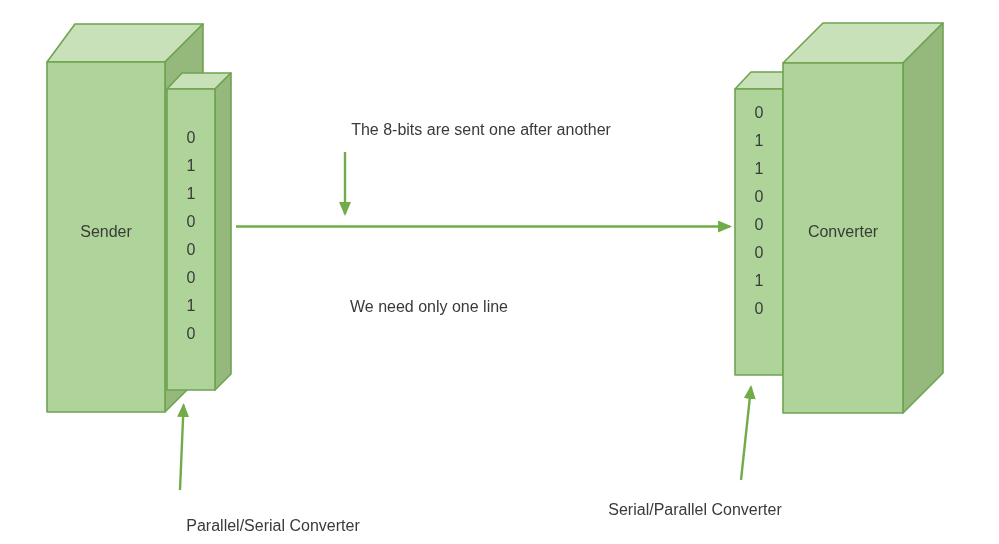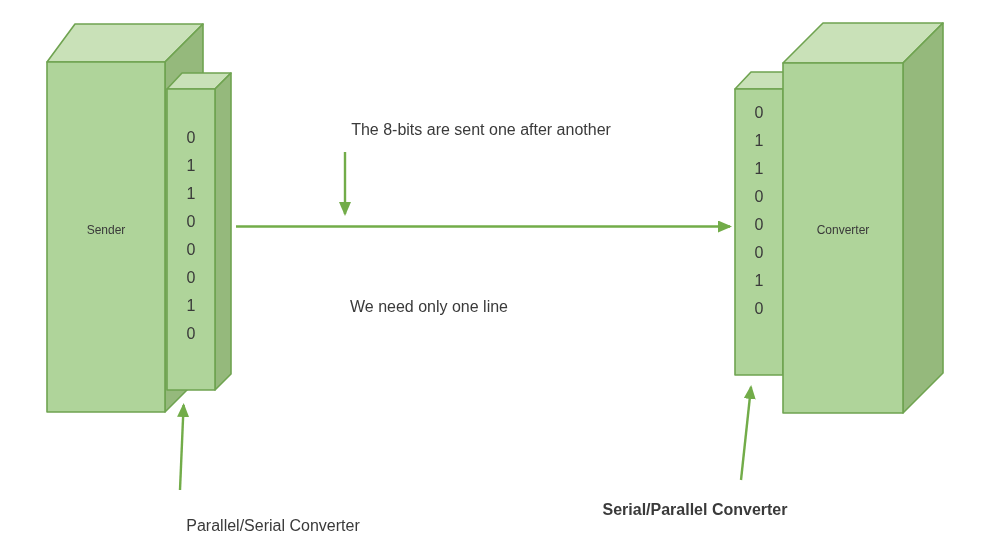--- a/index.html
+++ b/index.html
@@ -7,21 +7,21 @@
     position:relative;
     width:999px;height:544px;
     background:#ffffff;
     font-family:"Liberation Sans", sans-serif;
     color:#3a3a3a;
     overflow:hidden;
   }
   .layer-svg{position:absolute;left:0;top:0;width:999px;height:544px;}
   .txt{position:absolute;white-space:nowrap;}
   .center{text-align:center;}
-  .box-label{font-size:12px;}
+  .box-label{font-size:16px;}
   .note{font-size:16px;}
   .conv-label{font-size:16px;}
   .bit-col{
     position:absolute;
     font-size:16px;
     line-height:28px;
     text-align:center;
   }
   .bit-col div{width:100%;}
   .serial-row{
@@ -105,15 +105,15 @@
     <div>0</div>
   </div>
 
   <div class="txt note center" style="left:331px;top:121px;width:300px;">The 8-bits are sent one after another</div>
 
 
   <div class="txt note center" style="left:329px;top:298px;width:200px;">We need only one line</div>
 
   <div class="txt conv-label center" style="left:173px;top:501px;width:200px;margin-top:16px;">Parallel/Serial Converter</div>
 
-  <div class="txt conv-label center" style="left:595px;top:501px;width:200px;font-weight:bold;">Serial/Parallel Converter</div>
+  <div class="txt conv-label center" style="left:595px;top:501px;width:200px;">Serial/Parallel Converter</div>
 
 </div>
 
 </body></html>

